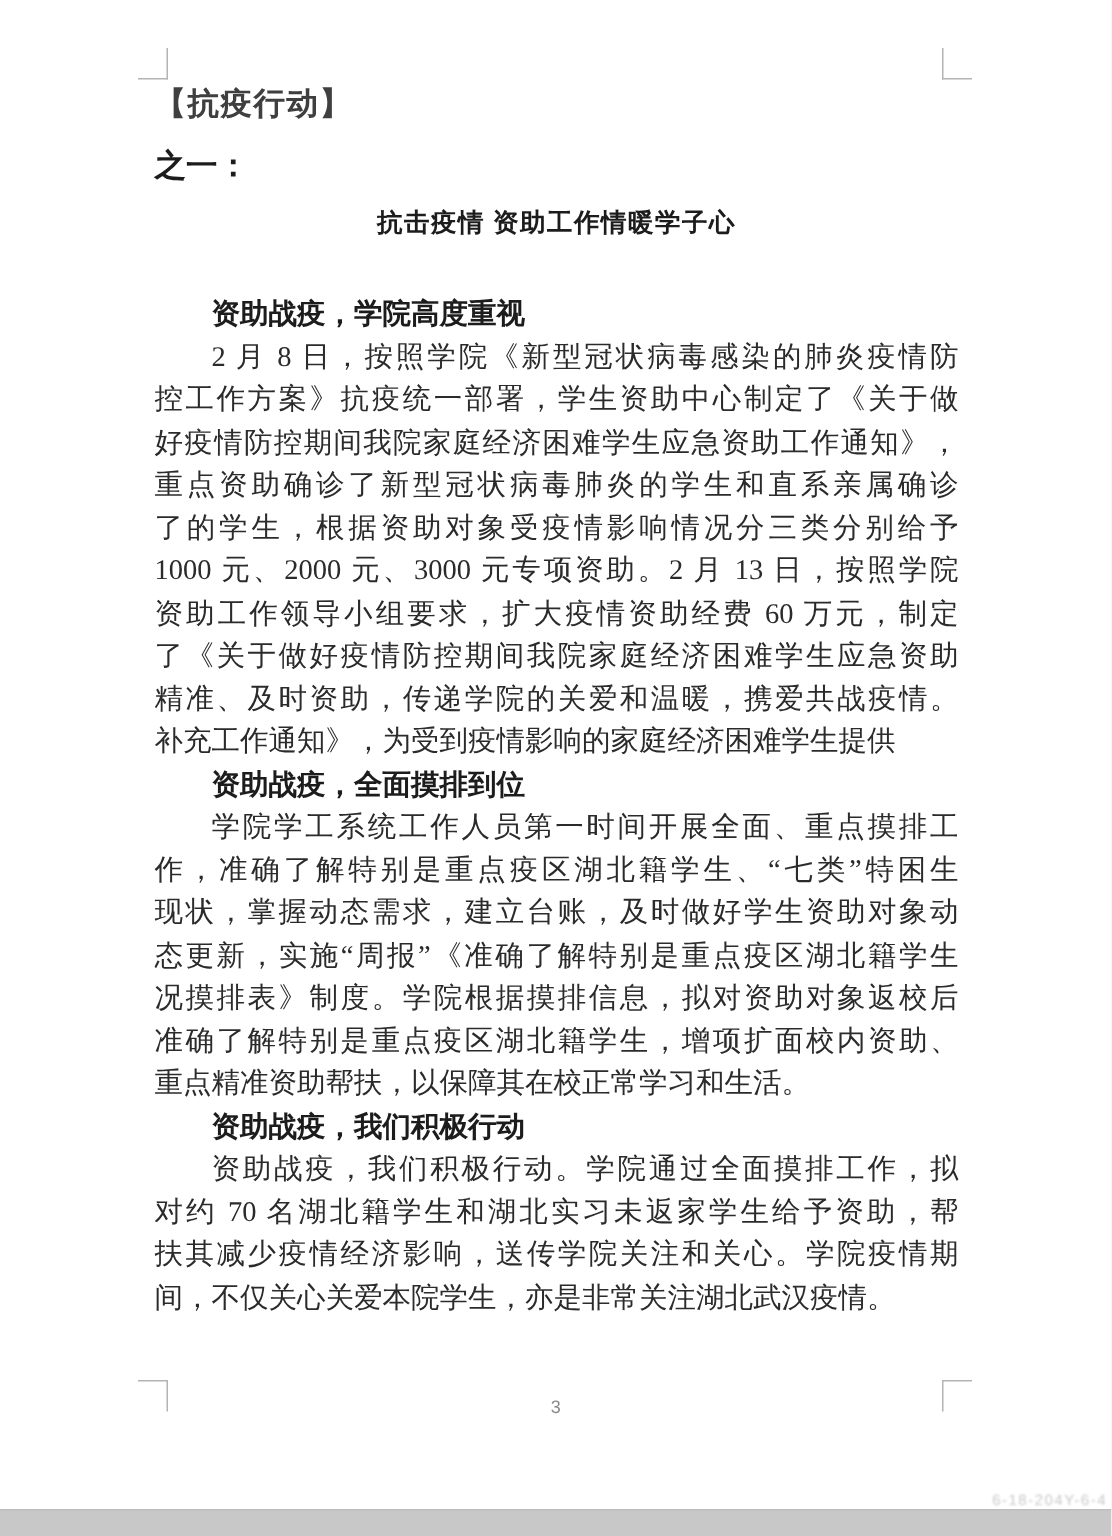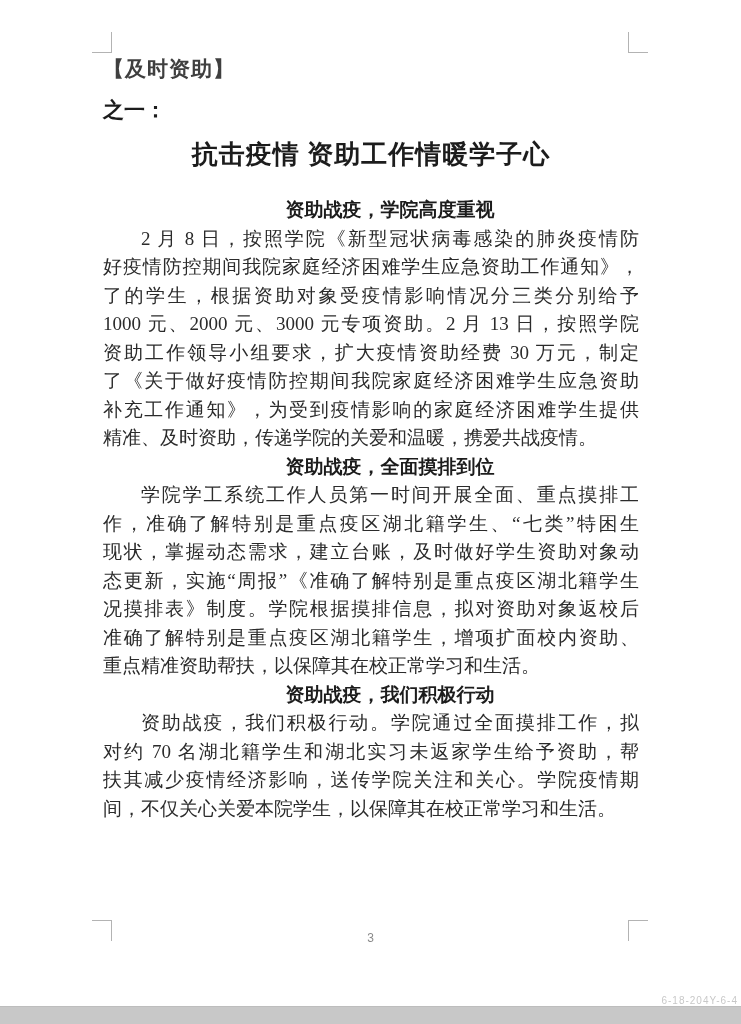--- a/index.html
+++ b/index.html
@@ -20,30 +20,30 @@
   .tag {
     position:absolute; left:103px; top:55px;
     font-size:21px; font-weight:bold; color:#3f3f3f; letter-spacing:1px;
   }
   .subtag {
     position:absolute; left:103px; top:96px;
     font-size:21px; font-weight:bold; color:#1c1c1c;text-align:right;
   }
   .title {
     position:absolute; left:103px; top:137px; width:536px; margin:0;
-    text-align:center; font-size:26px; font-weight:bold; color:#1c1c1c;
+    text-align:center; font-size:17px; font-weight:bold; color:#1c1c1c;
     letter-spacing:1px;
   }
   .docbody {
     position:absolute; left:103px; top:196px; width:536px;
     font-size:19px; line-height:28.5px;
   }
   .heading {
     font-weight:bold; text-indent:2em; color:#1c1c1c;
-    height:28.5px; overflow:hidden;text-align:center;
+    height:28.5px; overflow:hidden;
   }
   .para .line {
     text-align:justify; text-align-last:justify;
     height:28.5px; overflow:hidden;
   }
   .para .line:first-child { text-indent:2em; }
   .para .line:last-child  { text-align-last:left; }
 
   .pagenum {
     position:absolute; left:0; top:931px; width:741px;
@@ -66,57 +66,59 @@
 </head>
 <body>
 
 <div class="page">
 
   <div class="crop tl"></div>
   <div class="crop tr"></div>
   <div class="crop bl"></div>
   <div class="crop br"></div>
 
-  <div class="tag">【及时资助】</div>
+  <div class="tag">【抗疫行动】</div>
   <div class="subtag">之一：</div>
   <h1 class="title">抗击疫情 资助工作情暖学子心</h1>
 
   <div class="docbody">
     <div class="section">
       <div class="heading">资助战疫，学院高度重视</div>
       <div class="para">
           <div class="line">2 月 8 日，按照学院《新型冠状病毒感染的肺炎疫情防</div>
+          <div class="line">控工作方案》抗疫统一部署，学生资助中心制定了《关于做</div>
           <div class="line">好疫情防控期间我院家庭经济困难学生应急资助工作通知》，</div>
+          <div class="line">重点资助确诊了新型冠状病毒肺炎的学生和直系亲属确诊</div>
           <div class="line">了的学生，根据资助对象受疫情影响情况分三类分别给予</div>
           <div class="line">1000 元、2000 元、3000 元专项资助。2 月 13 日，按照学院</div>
-          <div class="line">资助工作领导小组要求，扩大疫情资助经费 30 万元，制定</div>
+          <div class="line">资助工作领导小组要求，扩大疫情资助经费 60 万元，制定</div>
           <div class="line">了《关于做好疫情防控期间我院家庭经济困难学生应急资助</div>
+          <div class="line">精准、及时资助，传递学院的关爱和温暖，携爱共战疫情。</div>
           <div class="line">补充工作通知》，为受到疫情影响的家庭经济困难学生提供</div>
-          <div class="line">精准、及时资助，传递学院的关爱和温暖，携爱共战疫情。</div>
         </div>
     </div>
     <div class="section">
       <div class="heading">资助战疫，全面摸排到位</div>
       <div class="para">
           <div class="line">学院学工系统工作人员第一时间开展全面、重点摸排工</div>
           <div class="line">作，准确了解特别是重点疫区湖北籍学生、“七类”特困生</div>
           <div class="line">现状，掌握动态需求，建立台账，及时做好学生资助对象动</div>
           <div class="line">态更新，实施“周报”《准确了解特别是重点疫区湖北籍学生</div>
           <div class="line">况摸排表》制度。学院根据摸排信息，拟对资助对象返校后</div>
           <div class="line">准确了解特别是重点疫区湖北籍学生，增项扩面校内资助、</div>
           <div class="line">重点精准资助帮扶，以保障其在校正常学习和生活。</div>
         </div>
     </div>
     <div class="section">
       <div class="heading">资助战疫，我们积极行动</div>
       <div class="para">
           <div class="line">资助战疫，我们积极行动。学院通过全面摸排工作，拟</div>
           <div class="line">对约 70 名湖北籍学生和湖北实习未返家学生给予资助，帮</div>
           <div class="line">扶其减少疫情经济影响，送传学院关注和关心。学院疫情期</div>
-          <div class="line">间，不仅关心关爱本院学生，以保障其在校正常学习和生活。</div>
+          <div class="line">间，不仅关心关爱本院学生，亦是非常关注湖北武汉疫情。</div>
         </div>
     </div>
   </div>
 
   <div class="pagenum">3</div>
   <div class="watermark">6-18-204Y-6-4</div>
   <div class="scrollbar"></div>
 
 </div>
 

